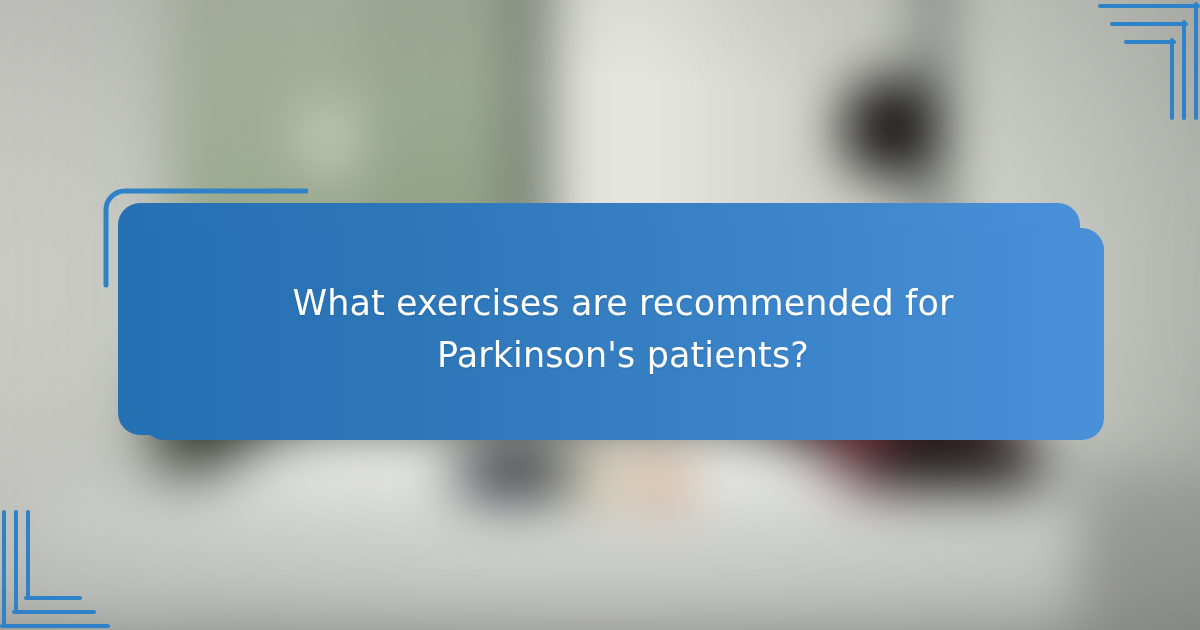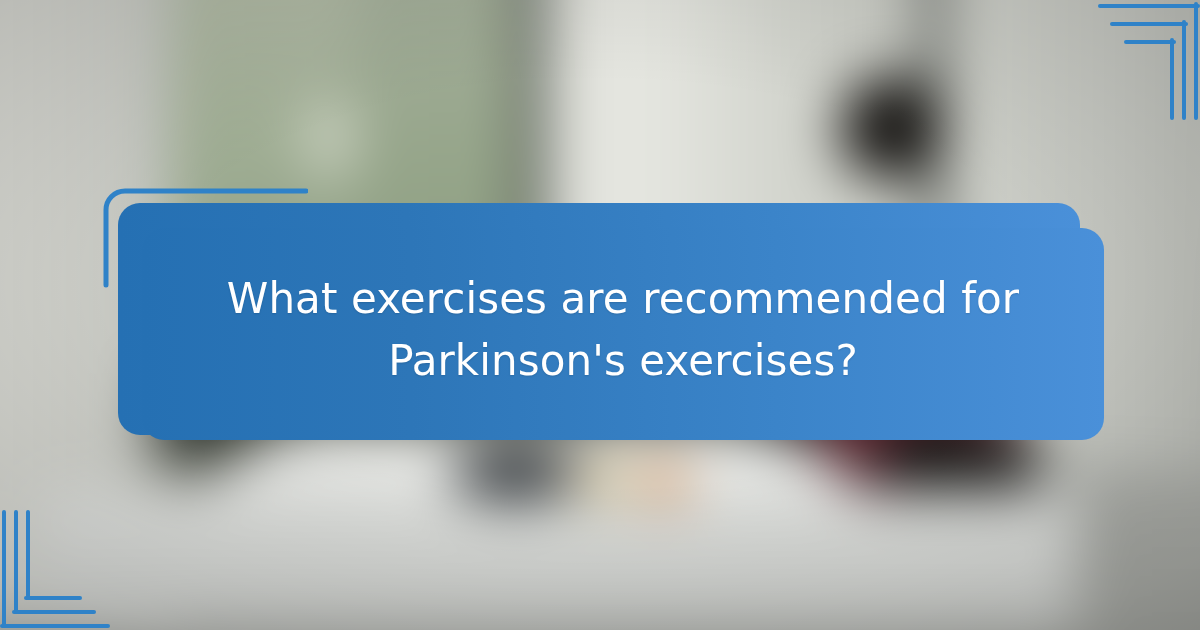--- a/index.html
+++ b/index.html
@@ -156,21 +156,21 @@
     pointer-events:none;
   }
 
   
   .headline {
     width:860px;
     margin:0 auto;
     text-align:center;
     color:#ffffff;
     font-family:"DejaVu Sans", sans-serif;
-    font-size:42px;
+    font-size:35px;
     font-weight:400;
     line-height:1.48;
     letter-spacing:.1px;
     text-shadow:0 1px 2px rgba(0,0,0,.13);
     transform:translateY(-4px);
   }
   .headline .l2 { display:block; }
 </style>
 </head>
 <body>
@@ -227,17 +227,17 @@
 
   <div class="card-bracket">
     <svg width="205" height="100" viewBox="0 0 205 100" fill="none">
       <path d="M3 97 V22 A19 19 0 0 1 22 3 H203" stroke="#2f82c8" stroke-width="5" stroke-linecap="round" fill="none"></path>
     </svg>
   </div>
 
   <div class="card-front">
     <h1 class="headline">
       <span>What exercises are recommended for</span>
-      <span class="l2">Parkinson's exercises?</span>
+      <span class="l2">Parkinson's patients?</span>
     </h1>
   </div>
 
 </div>
 
 </body></html>

